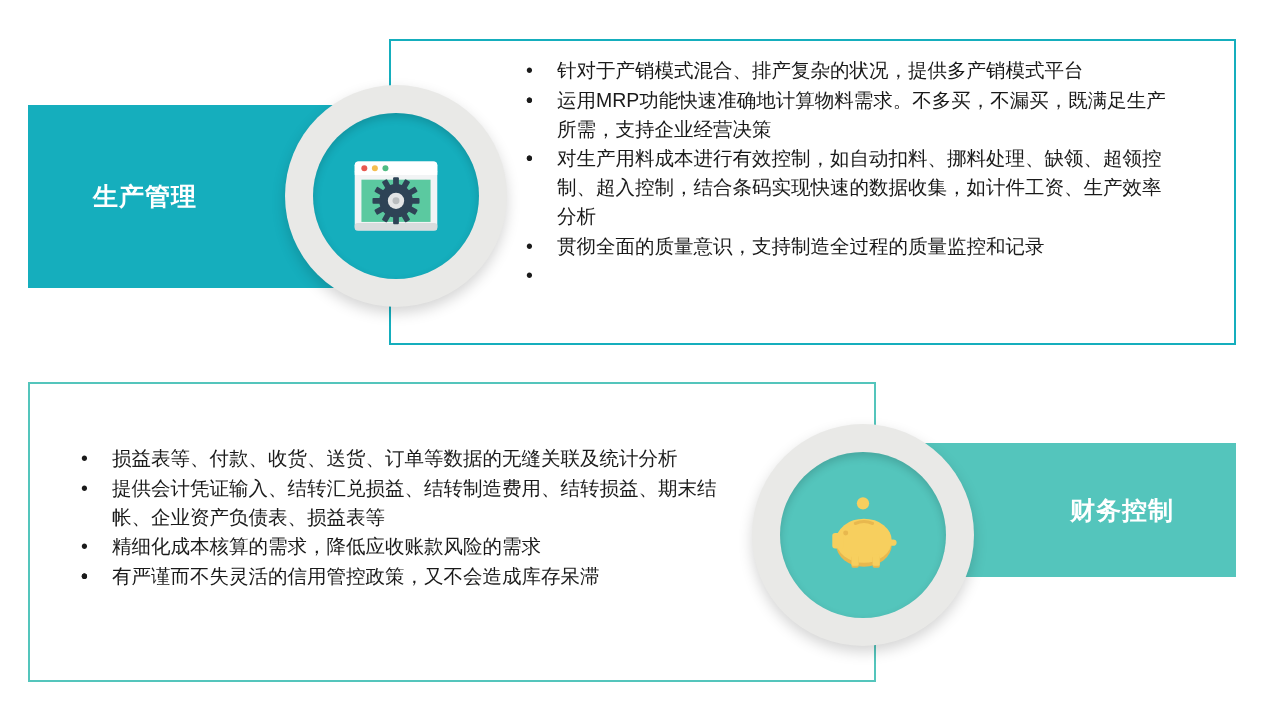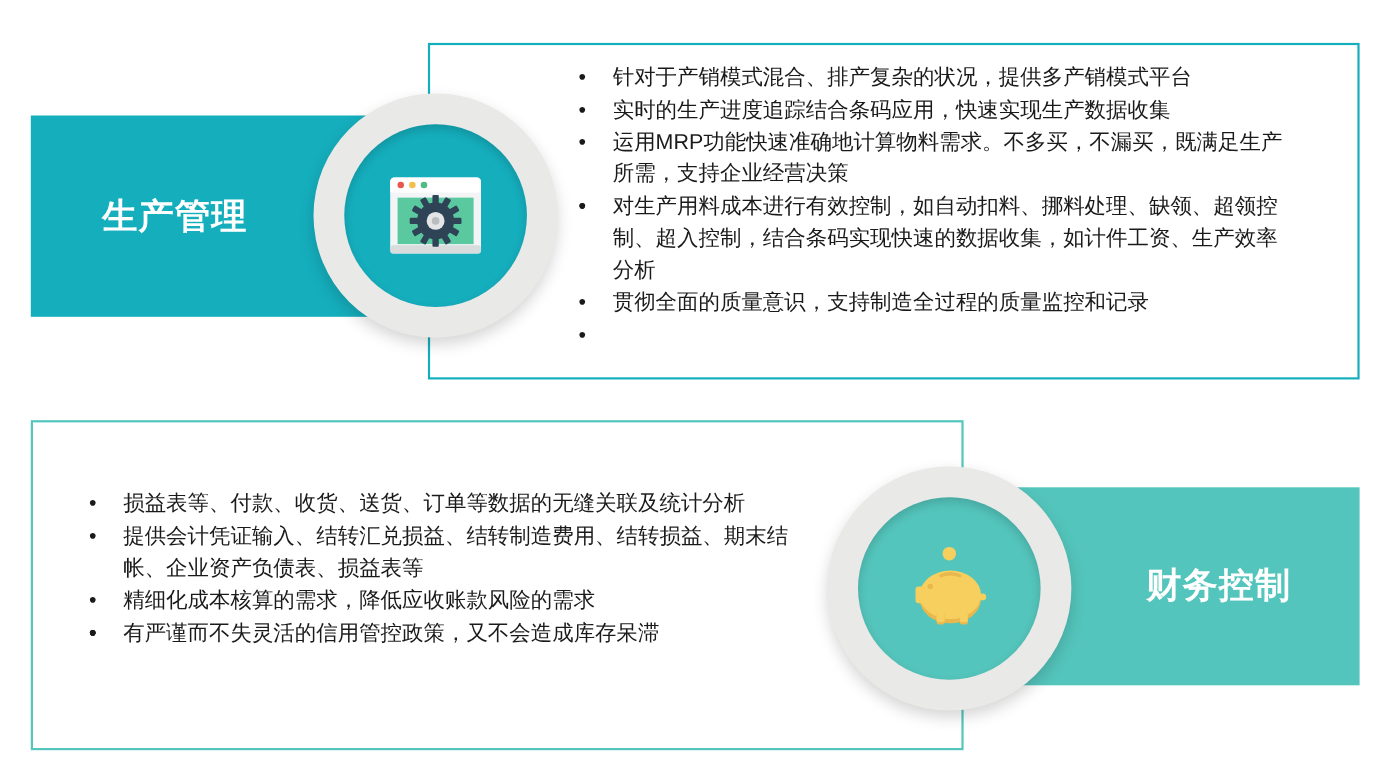--- a/index.html
+++ b/index.html
@@ -57,27 +57,27 @@
     top: 105px;
     width: 391px;
     height: 183px;
     background: #15AEBD;
     justify-content: flex-start;
   }
   .plate.bottom {
     left: 845px;
     top: 443px;
     width: 391px;
-    height: 180px;
+    height: 134px;
     background: #54C5BC;
     justify-content: flex-end;
   }
   .plate-label {
     color: #ffffff;
-    font-size: 32px;
+    font-size: 25px;
     font-weight: bold;
     letter-spacing: 1px;
     white-space: nowrap;
   }
   .plate.top .plate-label { margin-left: 65px; }
   .plate.bottom .plate-label { margin-right: 62px; }
 
   
   .badge {
     position: absolute;
@@ -184,21 +184,21 @@
           </g>
           <circle cx="0" cy="0" r="8.5" fill="#E3E5E6"></circle>
           <circle cx="0" cy="0" r="3.6" fill="#B9BDBF"></circle>
         </g>
       </svg>
     </div>
   </div>
 
   <ul class="bullets top">
     <li><span class="dot">•</span><span>针对于产销模式混合、排产复杂的状况，提供多产销模式平台</span></li>
-    <li><span class="dot">•</span><span>实时的生产进度追踪结合条码应用，快速实现生产数据收集</span></li>
+    <li><span class="dot">•</span></li>
     <li><span class="dot">•</span><span>运用MRP功能快速准确地计算物料需求。不多买，不漏买，既满足生产所需，支持企业经营决策</span></li>
     <li><span class="dot">•</span></li>
     <li><span class="dot">•</span><span>对生产用料成本进行有效控制，如自动扣料、挪料处理、缺领、超领控制、超入控制，结合条码实现快速的数据收集，如计件工资、生产效率分析</span></li>
     <li><span class="dot">•</span><span>贯彻全面的质量意识，支持制造全过程的质量监控和记录</span></li>
     <li><span class="dot">•</span></li>
   </ul>
 
   <div class="textbox bottom"></div>
 
   <div class="plate bottom">

